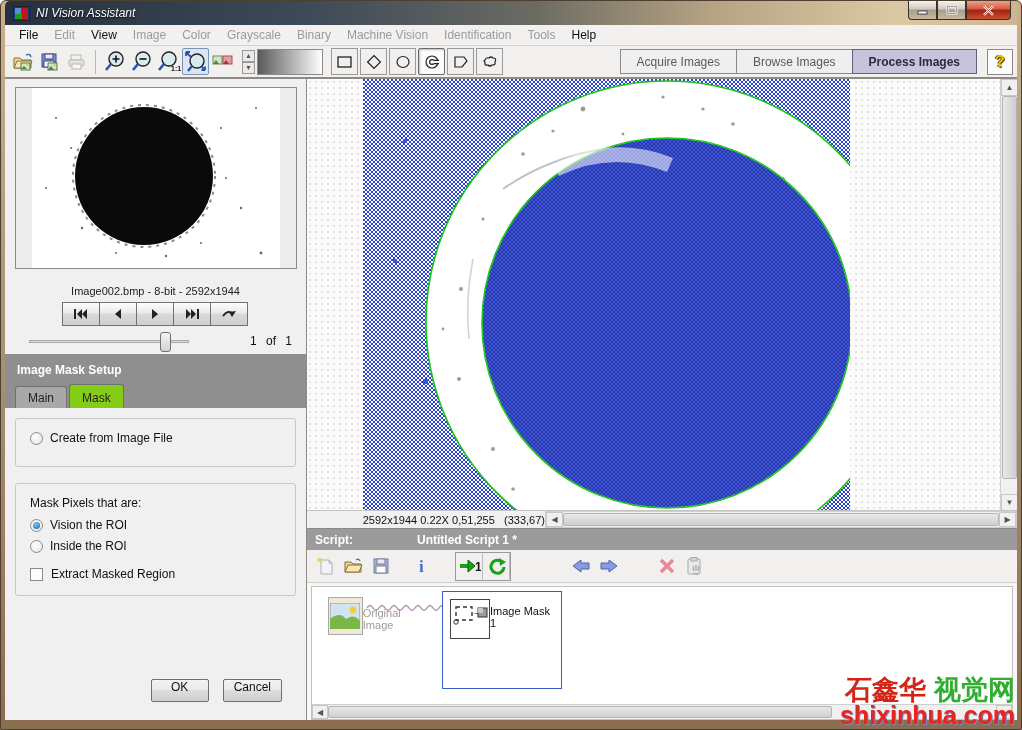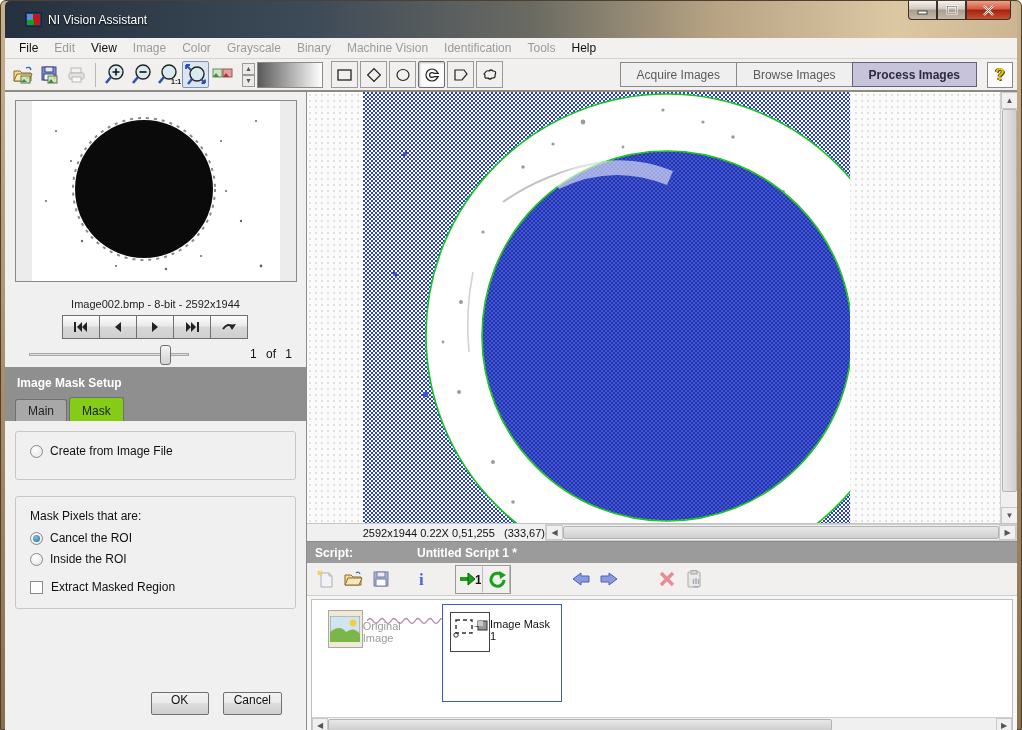--- a/index.html
+++ b/index.html
@@ -2,23 +2,23 @@
 <html><head>
 <meta charset="utf-8">
 <style>
   * { box-sizing: border-box; margin: 0; padding: 0; }
   html,body { width:1022px; height:730px; overflow:hidden;
     font-family:"Liberation Sans","DejaVu Sans",sans-serif; }
   .frame { position:absolute; inset:0; width:1022px; height:730px;
     background:linear-gradient(180deg,#c9b18c,#8a6f4e);
     border:1px solid #4e4030; border-radius:6px 6px 0 0; padding:0 4px 5px 4px; }
   
-  .titlebar { height:37px; display:flex; align-items:center; position:relative;
+  .titlebar { height:24px; display:flex; align-items:center; position:relative;
     background:linear-gradient(90deg,#25313f 0%,#3d4a58 30%,#6a6a62 52%,#b7a383 70%,#ddc8a4 88%,#cbb592 100%);
-    border-radius:5px 5px 0 0; padding-left:20px; }
+    border-radius:5px 5px 0 0; padding-left:8px;font-style:italic; }
   .titlebar .app-title { color:#fff; font-size:12px; margin-left:6px; text-shadow:0 1px 2px #000; }
   .appicon { width:17px; height:15px; position:relative; background:#103a8c; border:1px solid #222; }
   .appicon .a1{position:absolute;left:1px;top:1px;width:7px;height:6px;background:#5a8fd0;}
   .appicon .a2{position:absolute;right:1px;top:1px;width:7px;height:11px;background:#c01818;}
   .appicon .a3{position:absolute;left:1px;bottom:1px;width:7px;height:5px;background:#18a018;}
   .winbtns { position:absolute; top:0; right:6px; display:flex; }
   .winbtn { width:29px; height:19px; border:1px solid #38302a; border-top:none;
     background:linear-gradient(180deg,#f5f3ef 0%,#cfc8bd 45%,#a89c8c 50%,#c6b9a4 100%);
     display:flex; align-items:center; justify-content:center; }
   .winbtn.first { border-radius:0 0 0 4px; }
@@ -388,21 +388,21 @@
           <div class="optrow">
             <span class="radio"></span>
             <span>Create from Image File</span>
           </div>
         </div>
 
         <div class="groupbox">
           <div class="grouplabel">Mask Pixels that are:</div>
           <div class="optrow">
             <span class="radio sel"></span>
-            <span>Cancel the ROI</span>
+            <span>Vision the ROI</span>
           </div>
           <div class="optrow">
             <span class="radio"></span>
             <span>Inside the ROI</span>
           </div>
           <div class="checkrow">
             <span class="checkbox"></span>
             <span>Extract Masked Region</span>
           </div>
         </div>
@@ -594,14 +594,18 @@
             <div class="charrow" style="left:0">◀</div>
             <div class="chthumb"></div>
             <div class="charrow" style="right:0">▶</div>
           </div>
         </div>
       </div>
 
     </div>
   </div>
 
+  <div class="watermark">
+    <div class="wm-cn"><span class="red">石鑫华</span><span class="green">视觉网</span></div>
+    <div class="wm-url">shixinhua.com</div>
+  </div>
 
 </div>
 
 </body></html>

